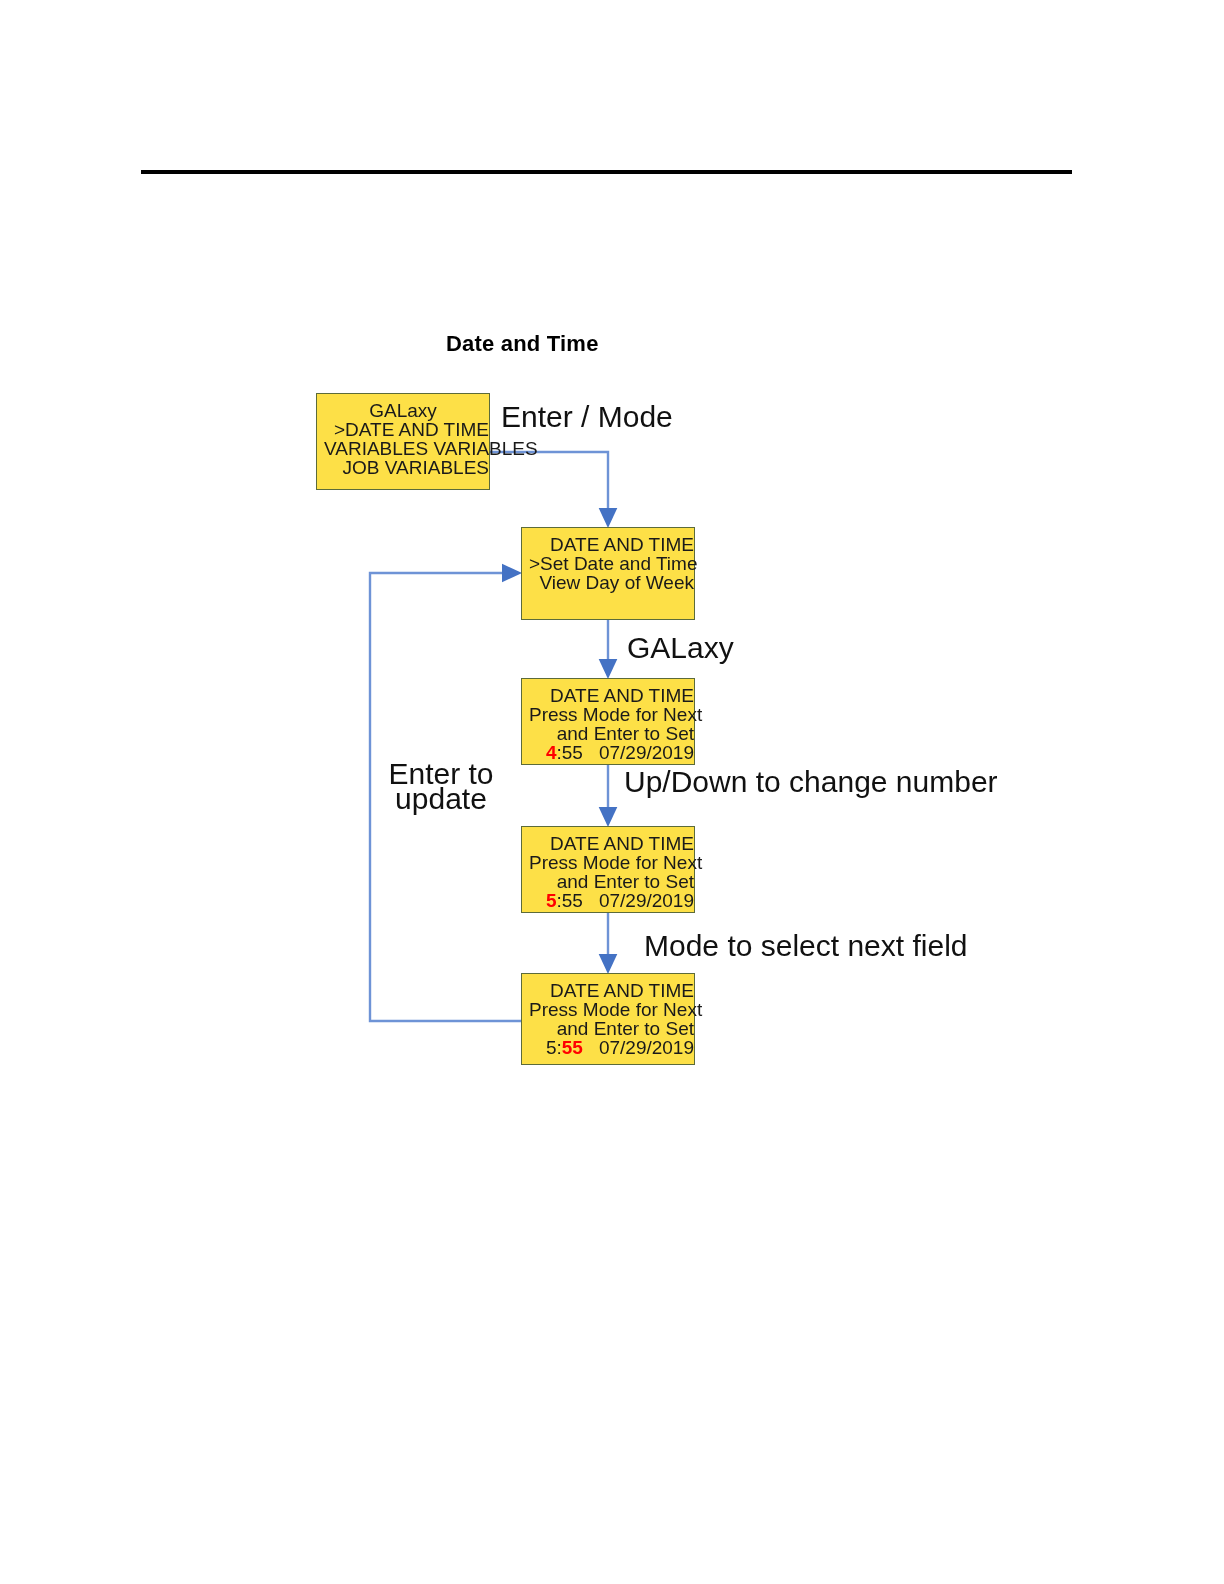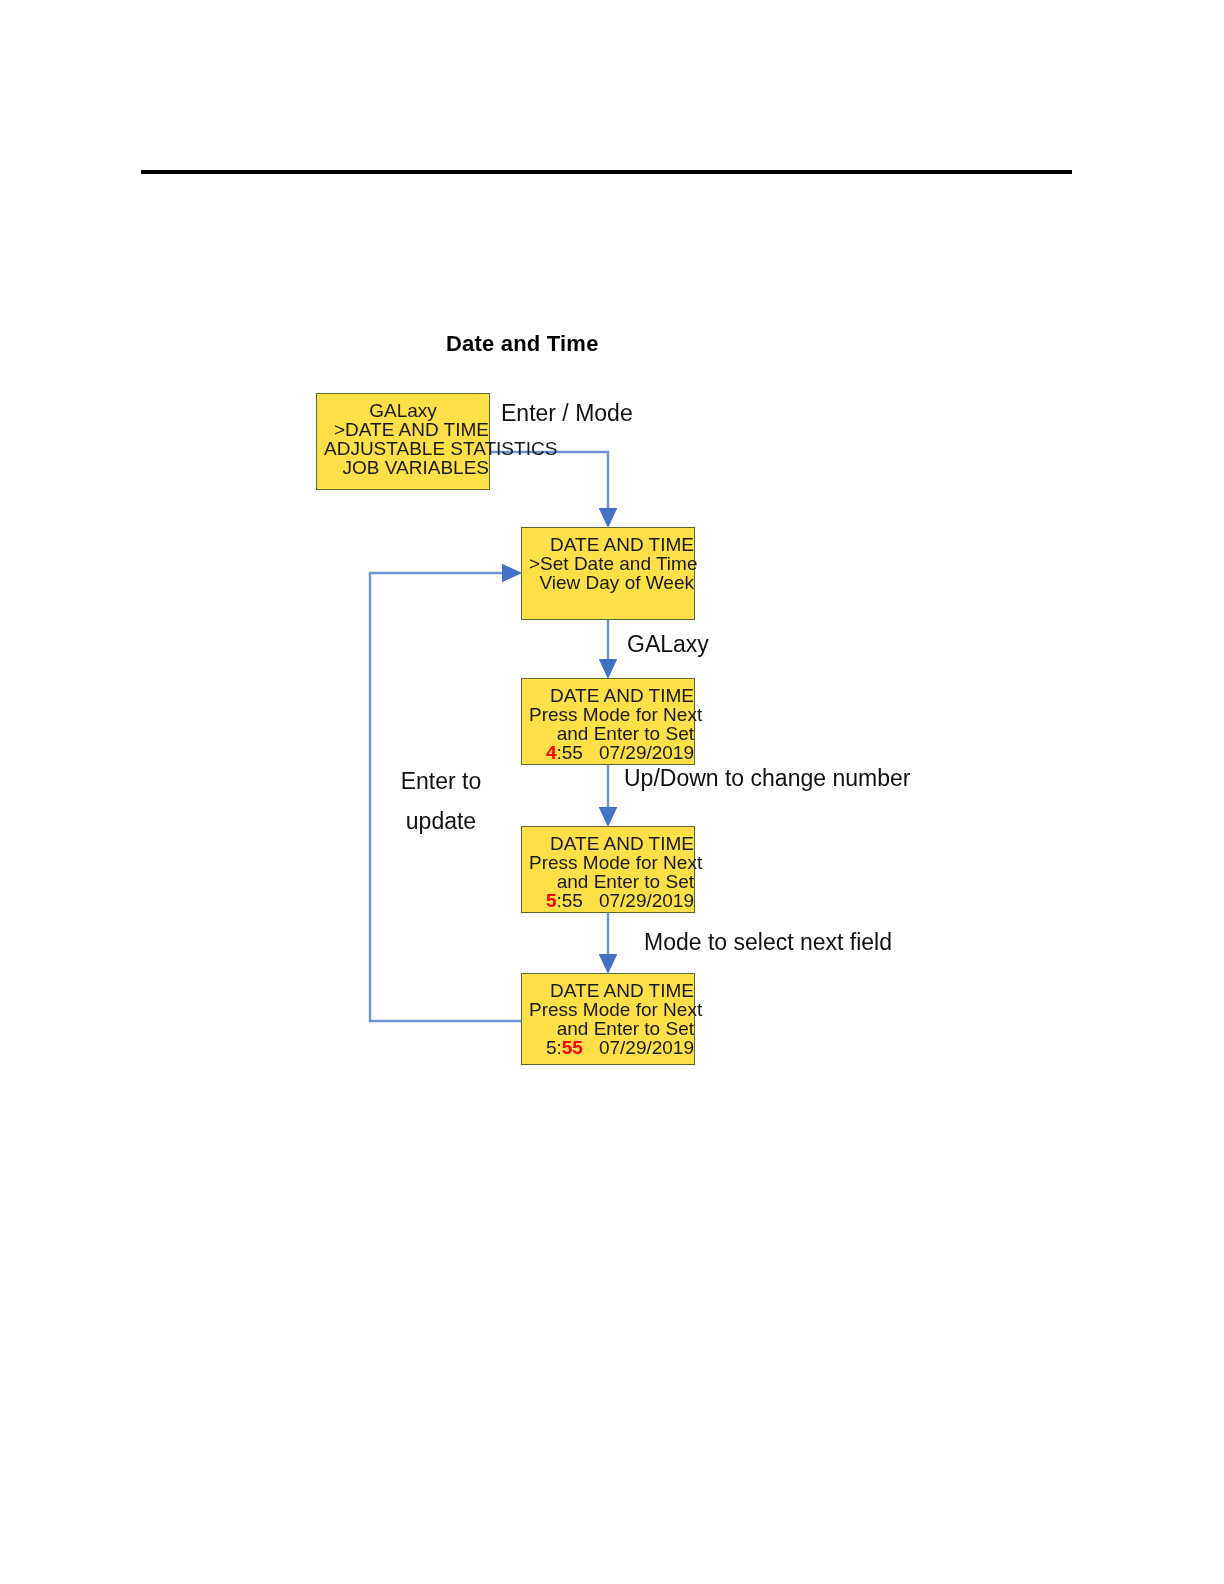--- a/index.html
+++ b/index.html
@@ -69,34 +69,34 @@
     position: absolute;
     left: 0; top: 0;
     width: 1224px;
     height: 1584px;
     pointer-events: none;
   }
 
   
   .edge-label {
     position: absolute;
-    font-size: 23px;
+    font-size: 30px;
     color: #111111;
     white-space: nowrap;
   }
   .lbl-enter-mode { left: 501px; top: 400px; }
   .lbl-enter      { left: 627px; top: 631px; }
   .lbl-updown     { left: 624px; top: 765px; }
   .lbl-mode       { left: 644px; top: 929px; }
   .lbl-update     {
     left: 386px; top: 761px;
     width: 110px;
     text-align: center;
     white-space: normal;
-    line-height: 40px;
+    line-height: 25px;
   }
 </style>
 </head>
 <body>
 
 <div id="page">
 
   <div class="hrule"></div>
 
   <div class="diagram-title">Date and Time</div>
@@ -125,21 +125,21 @@
     </g>
 
     <g>
       <path d="M521,1021 L370,1021 L370,573 L512,573" fill="none" stroke="#6E93D6" stroke-width="2.4" marker-end="url(#ah)"></path>
     </g>
   </svg>
 
   <div class="lcd box1">
     <span class="line centered">GALaxy</span>
     <span class="line">&gt;DATE AND TIME</span>
-    <span class="line">ADJUSTABLE STATISTICS</span>
+    <span class="line">VARIABLES VARIABLES</span>
     <span class="line">JOB VARIABLES</span>
   </div>
 
   <div class="lcd box2">
     <span class="line">DATE AND TIME</span>
     <span class="line">&gt;Set Date and Time</span>
     <span class="line">View Day of Week</span>
   </div>
 
   <div class="lcd box3">

